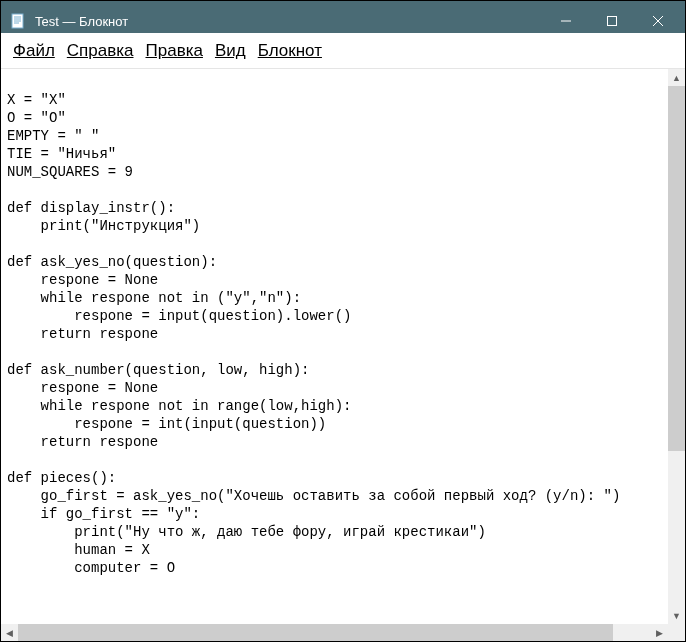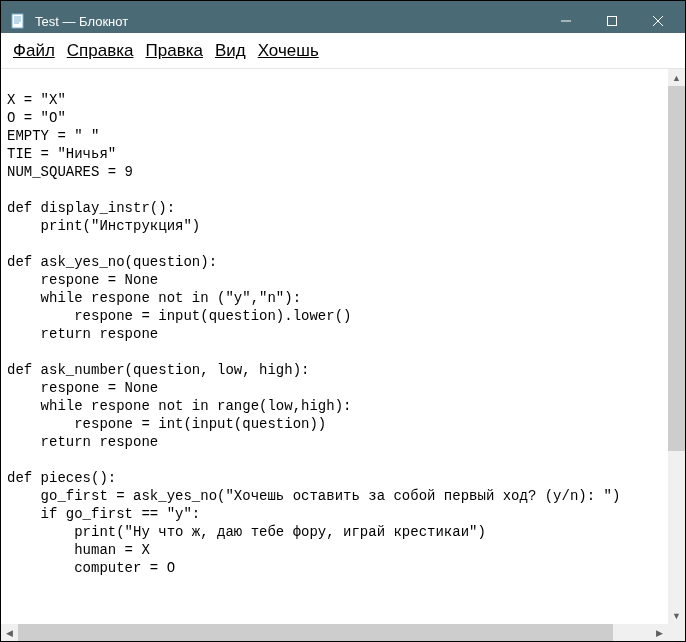--- a/index.html
+++ b/index.html
@@ -175,21 +175,21 @@
           </svg>
       </div>
     </div>
   </div>
 
   <div class="menubar">
     <div class="menu-item"><span class="ul">Файл</span></div>
     <div class="menu-item"><span class="ul">Справка</span></div>
     <div class="menu-item"><span class="ul">Правка</span></div>
     <div class="menu-item"><span class="ul">Вид</span></div>
-    <div class="menu-item"><span class="ul">Хочешь</span></div>
+    <div class="menu-item"><span class="ul">Блокнот</span></div>
   </div>
 
   <div class="content-area">
     <div class="editor">
 X = "X"
 O = "O"
 EMPTY = " "
 TIE = "Ничья"
 NUM_SQUARES = 9
 

